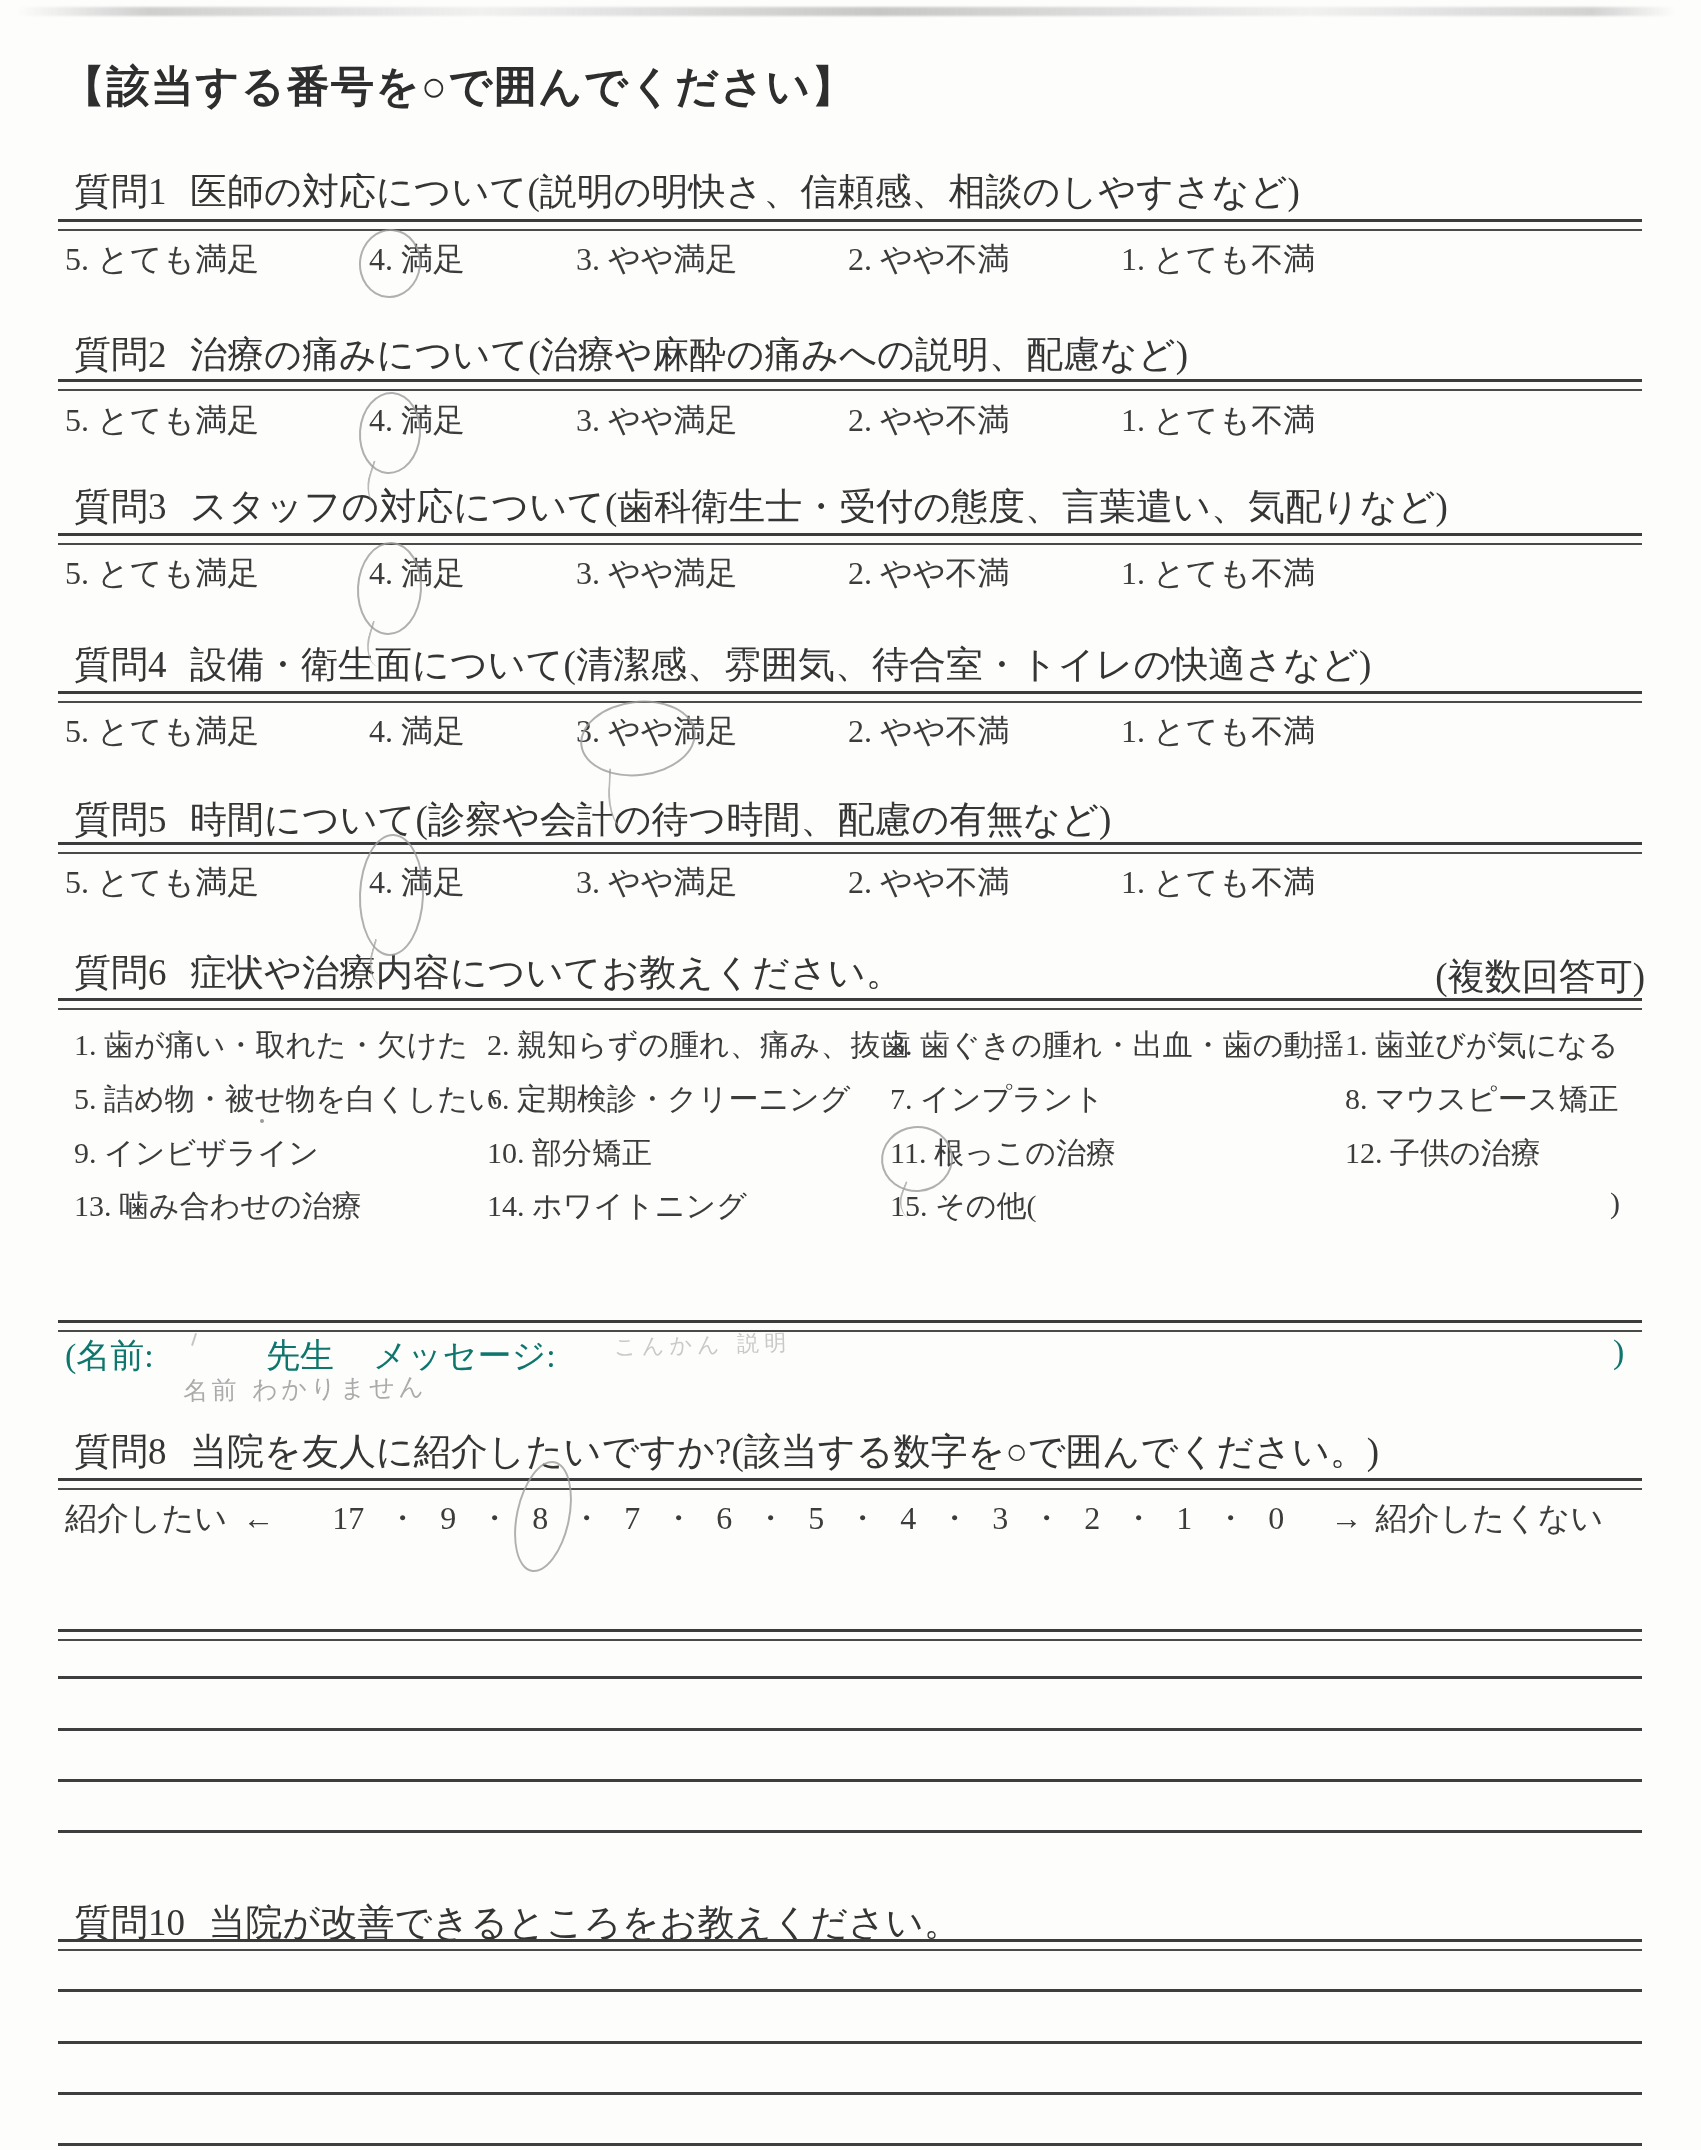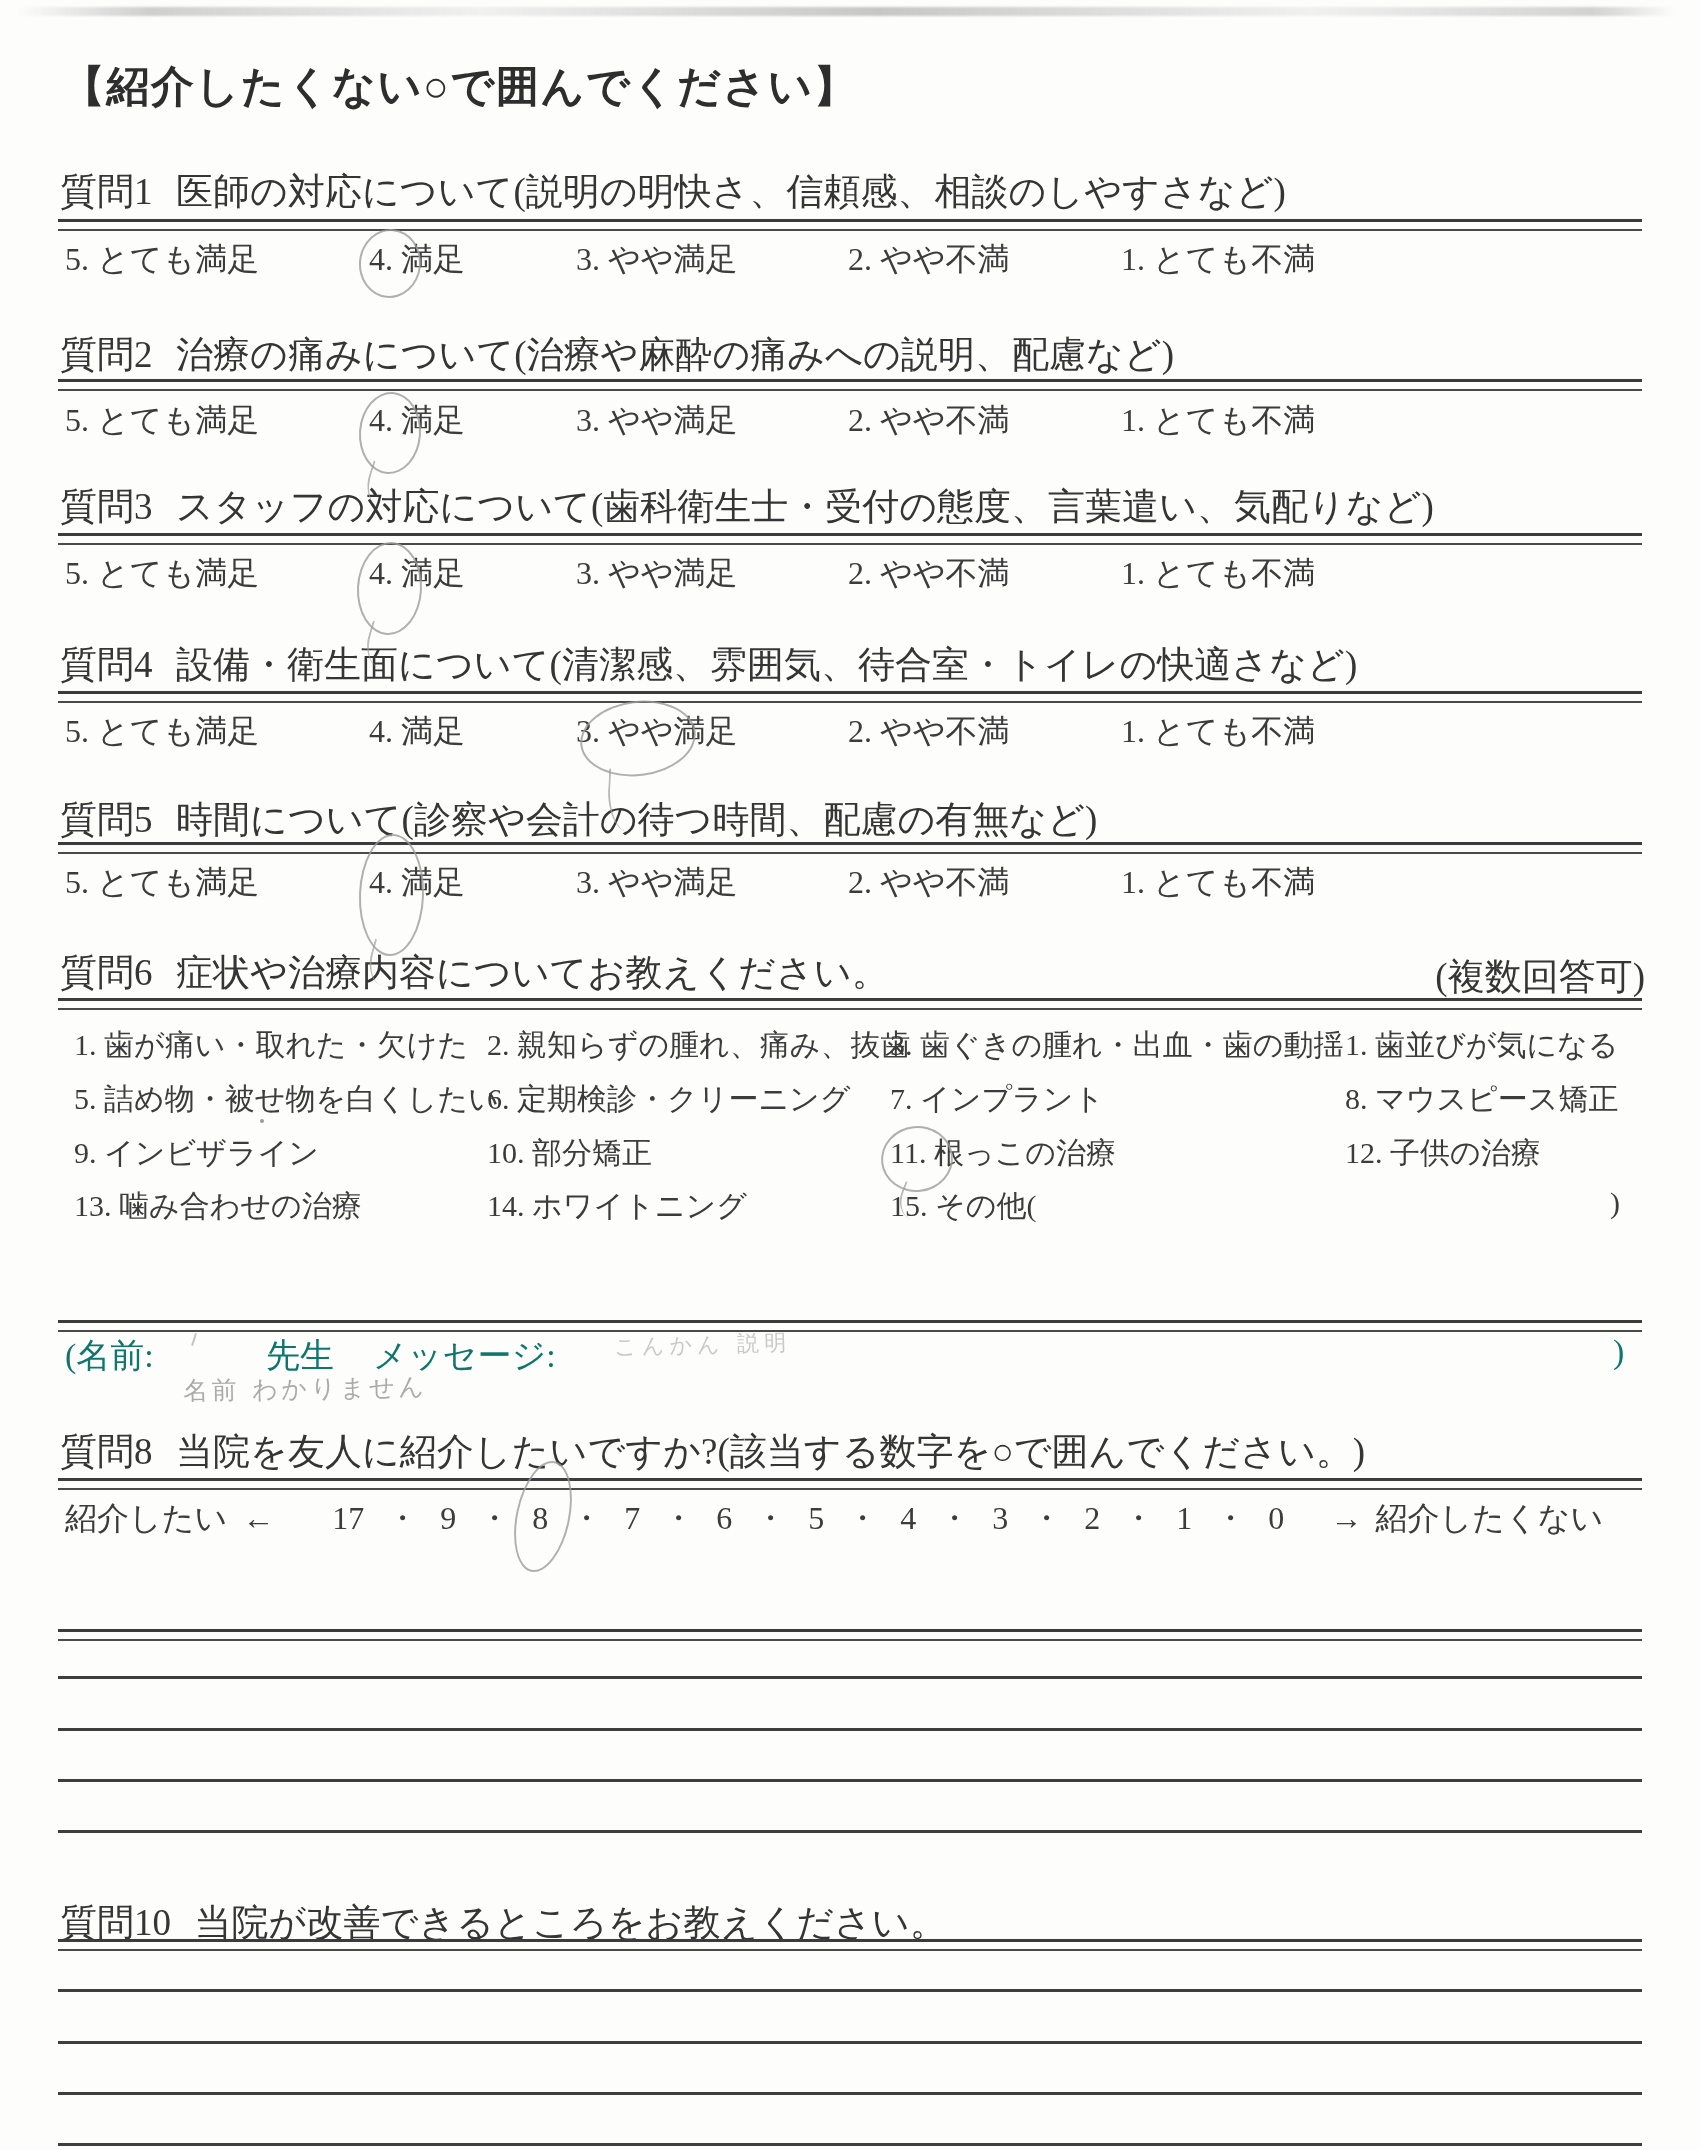--- a/index.html
+++ b/index.html
@@ -5,21 +5,21 @@
   html,body{margin:0;padding:0;background:#e9e9e9;}
   .sheet{
     position:relative;width:1701px;height:2151px;background:#fdfdfc;overflow:hidden;
     font-family:"Liberation Serif","DejaVu Serif",serif;color:#3a3a3a;
   }
   .smudge{position:absolute;left:16px;top:7.4px;width:1660px;height:8.9px;border-radius:4.4px;
     background:linear-gradient(90deg,rgba(170,170,170,0) 0%,rgba(150,150,150,.45) 8%,rgba(200,200,200,.22) 28%,rgba(145,145,145,.5) 52%,rgba(195,195,195,.2) 78%,rgba(150,150,150,.42) 95%,rgba(180,180,180,0) 100%);
     filter:blur(1.1px);}
   .title{position:absolute;left:62px;top:58px;margin:0;font-size:43px;font-weight:600;
     color:#2e2e2e;letter-spacing:1.5px;white-space:nowrap;}
-  .qh{position:absolute;left:60px;font-size:37px;line-height:1.15;white-space:nowrap;color:#353535;}
+  .qh{position:absolute;left:74px;font-size:37px;line-height:1.15;white-space:nowrap;color:#353535;}
   .ql{margin-right:23.6px;}
   .qnote{position:absolute;right:56px;font-size:37px;color:#353535;white-space:nowrap;}
   .rule{position:absolute;left:58px;width:1584px;height:6.6px;
     border-top:3px solid #3c3c3c;border-bottom:2.2px solid #4a4a4a;}
   .rrow{position:absolute;left:0;width:1510px;height:53px;font-size:32px;color:#3c3c3c;}
   .opt{position:absolute;white-space:nowrap;}
   .o5{left:65px}.o4{left:369px}.o3{left:576px}.o2{left:848px}.o1{left:1121px}
   .g{position:absolute;font-size:30px;white-space:nowrap;color:#3c3c3c;}
   .q7t{position:absolute;font-size:34px;white-space:nowrap;color:#0f766e;}
   .wline{position:absolute;left:58px;width:1584px;height:3px;background:#3e3e3e;}
@@ -52,21 +52,21 @@
   .tick{position:absolute;left:193px;top:1333px;width:2.2px;height:13.3px;background:#c6c6c6;transform:rotate(18deg);}
   .speck{position:absolute;left:260px;top:1119px;width:4.4px;height:4.4px;background:#9a9a9a;border-radius:50%;}
 </style>
 </head>
 <body>
 
 <div class="sheet">
 
   <div class="smudge"></div>
 
-  <h1 class="title">【紹介したくない○で囲んでください】</h1>
+  <h1 class="title">【該当する番号を○で囲んでください】</h1>
 
   <div class="qh" style="top:171px">
     <span class="ql">質問1</span><span class="qt">医師の対応について(説明の明快さ、信頼感、相談のしやすさなど)</span>
   </div>
   <div class="rule" style="top:219px"></div>
   <div class="rrow" style="top:238px">
     <span class="opt o5"><span>5. とても満足</span></span>
     <span class="opt o4"><i class="mark mq1"></i><span>4. 満足</span></span>
     <span class="opt o3"><span>3. やや満足</span></span>
     <span class="opt o2"><span>2. やや不満</span></span>

